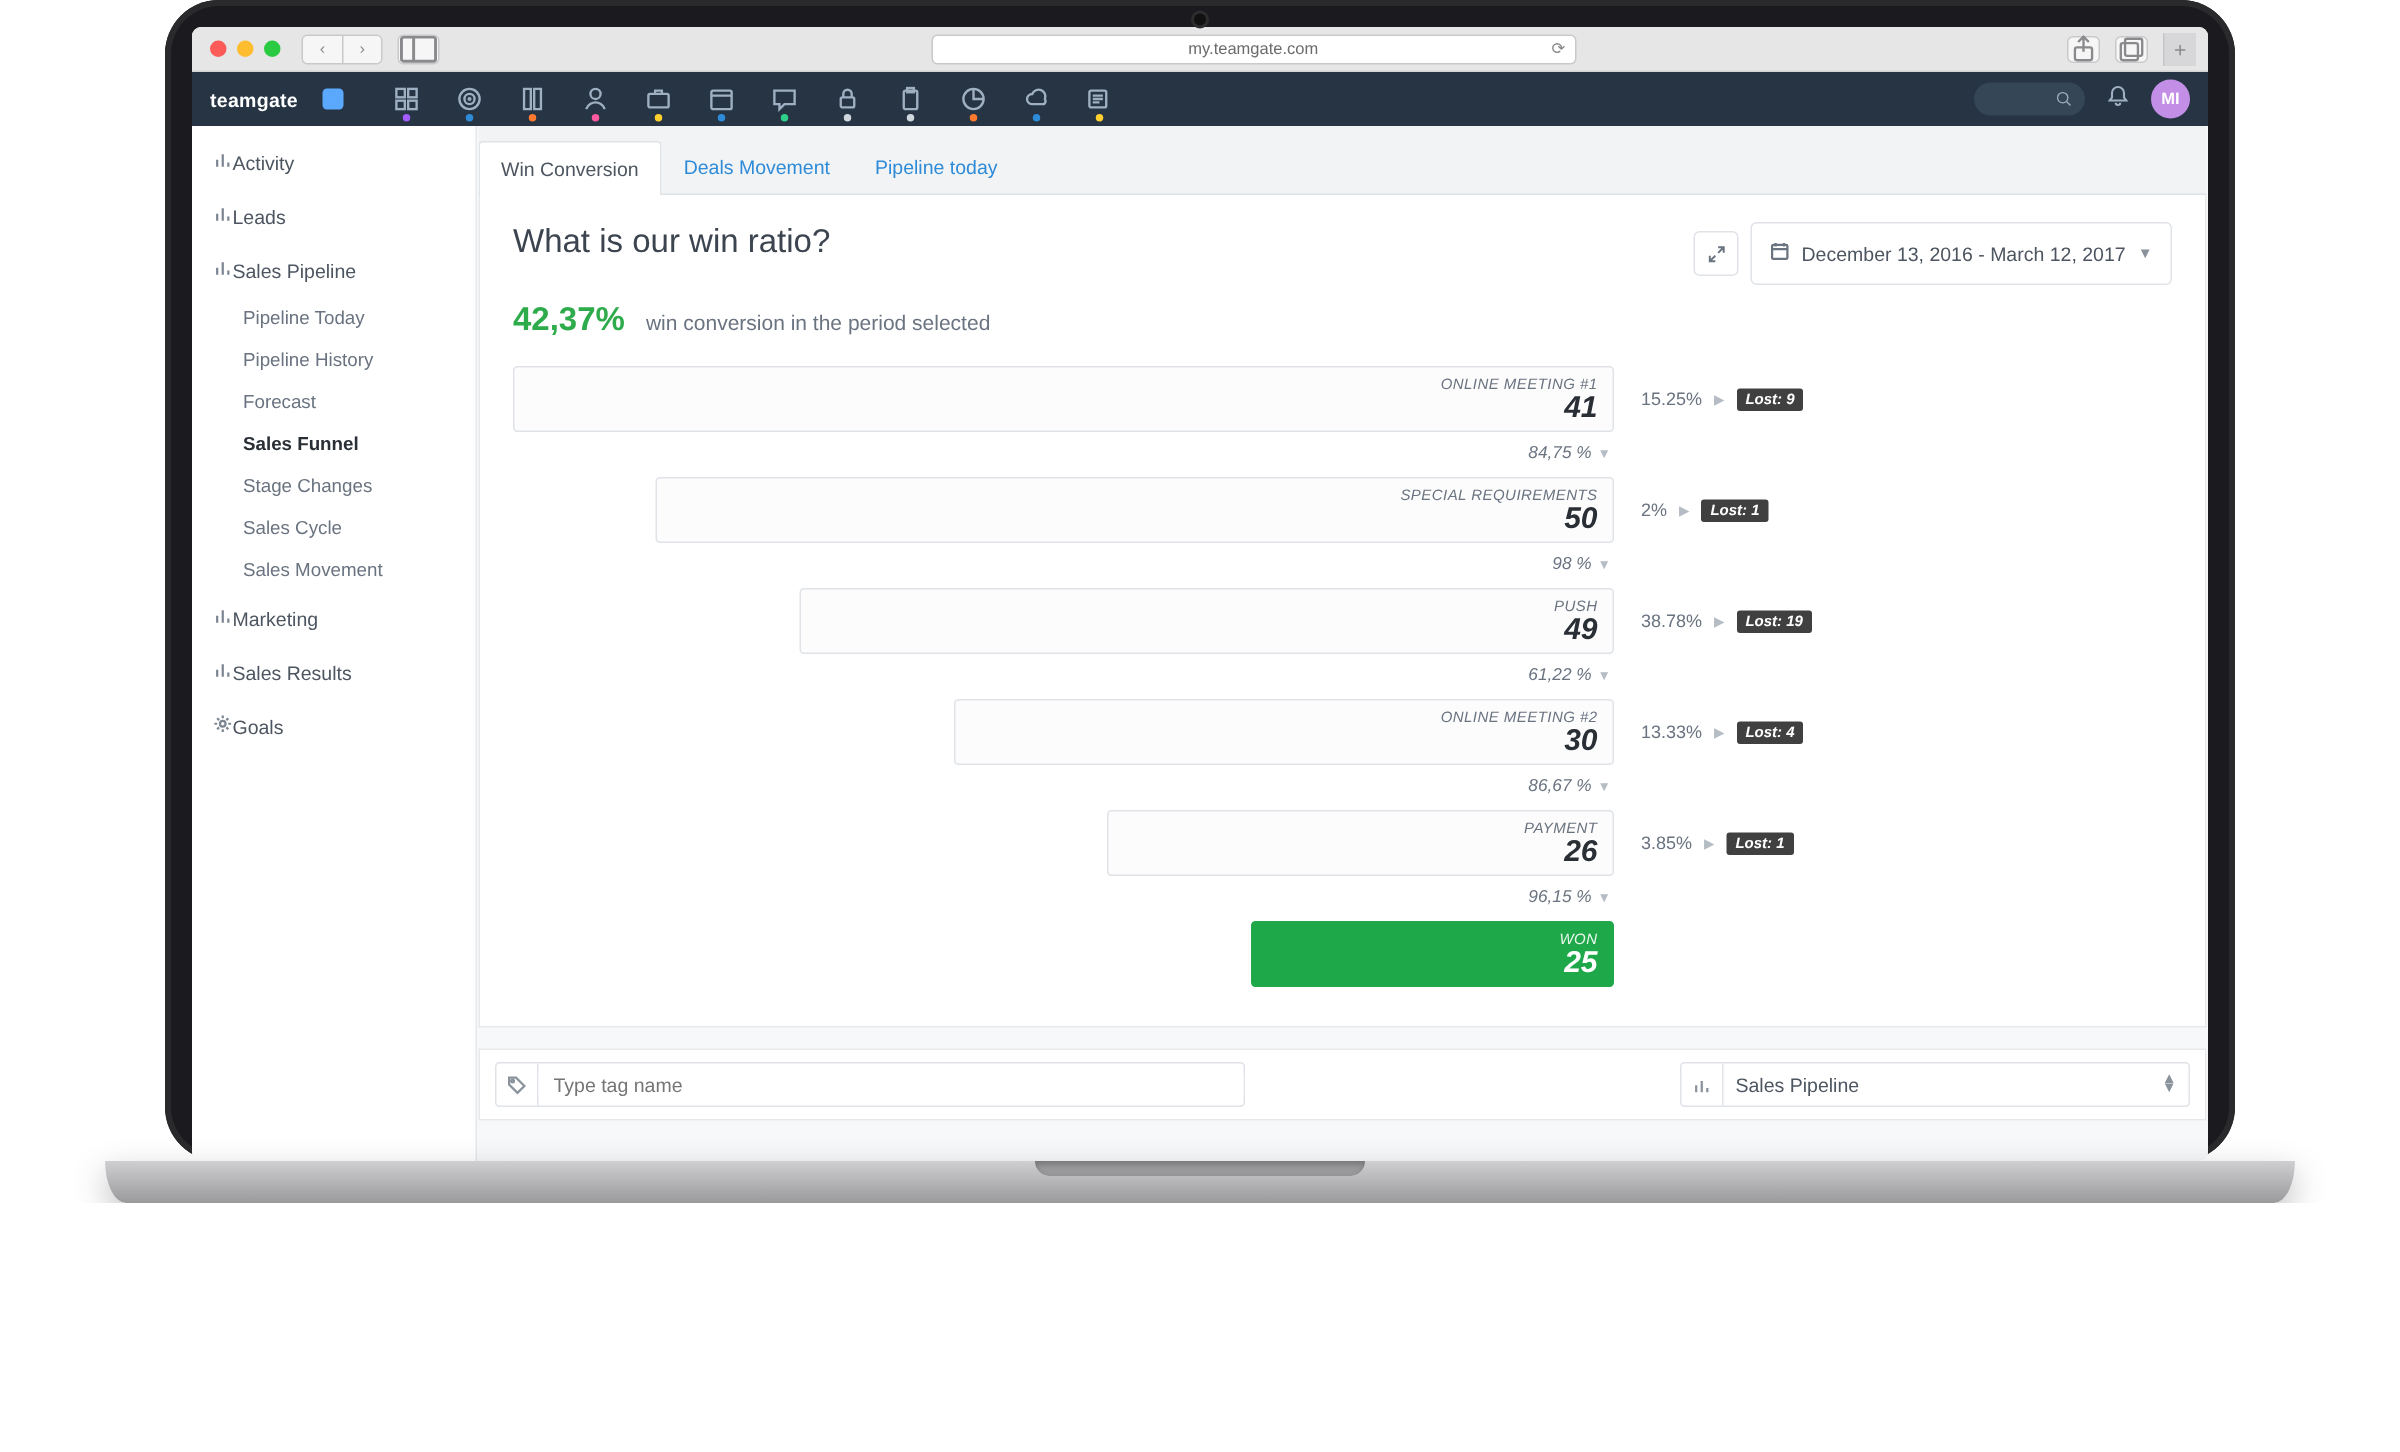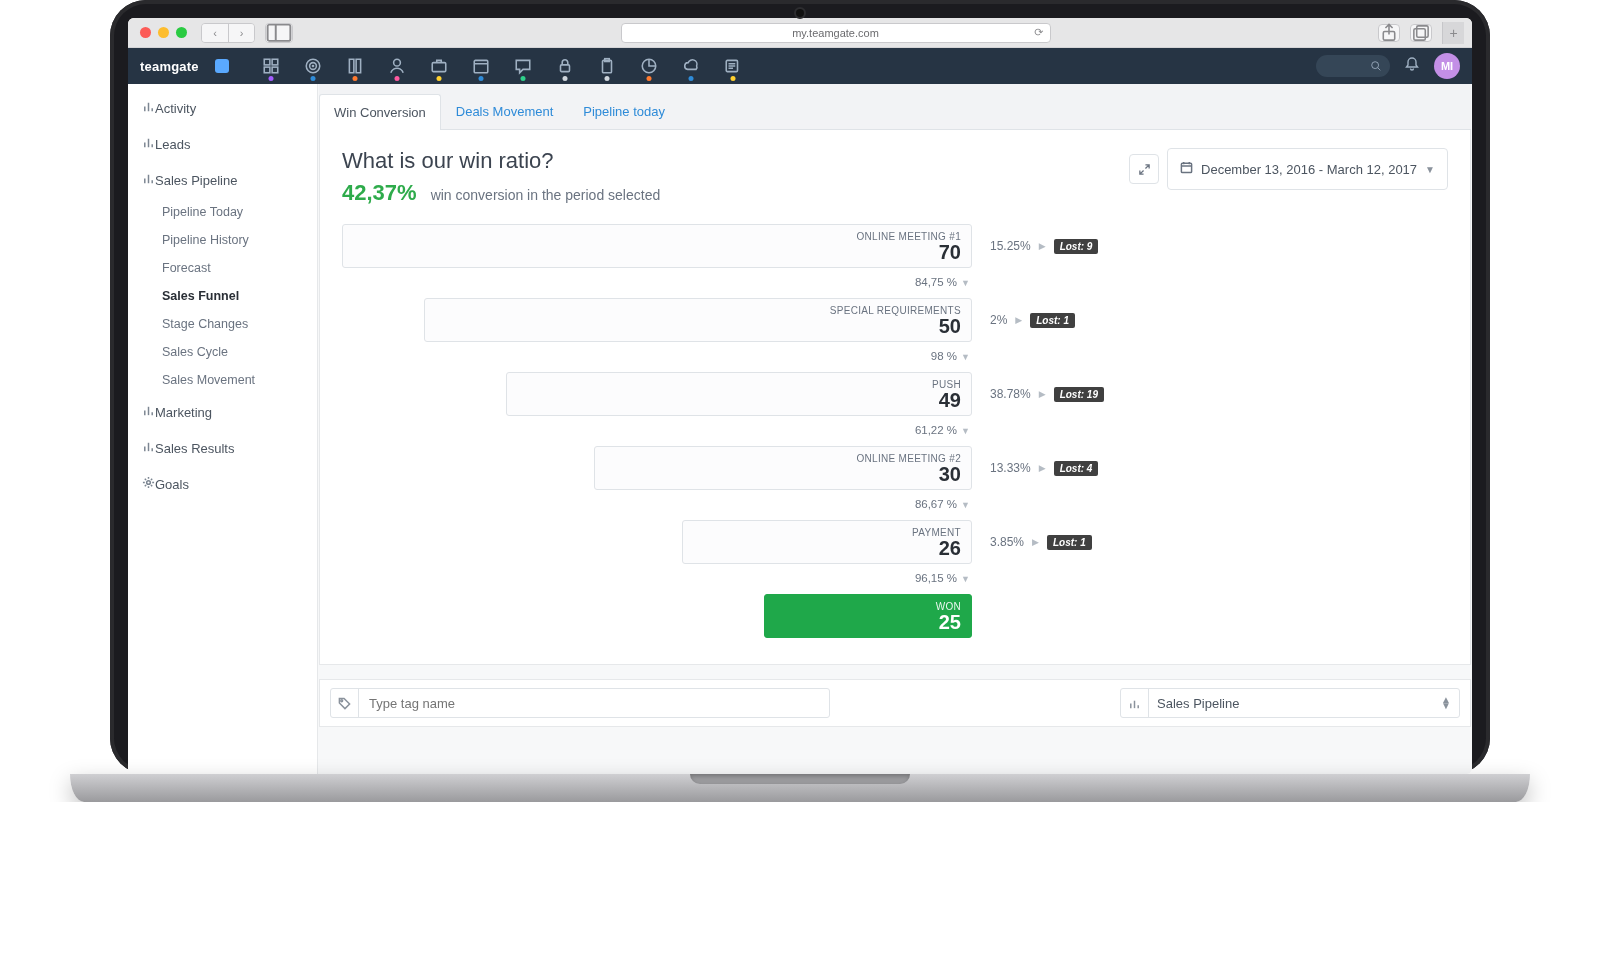--- a/index.html
+++ b/index.html
@@ -62,32 +62,32 @@
   
   .main{ flex:1; background:#f7f8f9; padding:0 1px;}
   .tabs-row{ background:#f2f3f5; border-bottom:1px solid #dfe3e7; display:flex; align-items:flex-end; height:46px; padding-left:0;}
   .tab{ padding:10px 14px; font-size:13px; color:#2e8bd8; cursor:pointer; border:1px solid transparent; border-bottom:none;}
   .tab.active{ background:#fff; color:#4c5560; border-color:#dfe3e7; border-radius:3px 3px 0 0; position:relative; top:1px;}
   .panel{ background:#fff; border:1px solid #e6e8ea; border-top:none; padding:18px 22px 22px; }
 
   .panel-head{ display:flex; align-items:flex-start; gap:12px;}
   .panel-title{ font-size:22px; color:#3c4450; font-weight:500;}
   .panel-sub{ display:flex; align-items:baseline; gap:14px; margin-top:6px;}
-  .ratio{ color:#2eab4b; font-size:22px; font-weight:600;}
+  .ratio{ color:#2eab4b; font-size:22px; font-weight:600;margin-top:20px;}
   .ratio-label{ color:#6a7380; font-size:14px;}
   .head-right{ margin-left:auto; display:flex; gap:8px; align-items:center;}
   .icon-btn{ width:30px; height:30px; border:1px solid #dfe3e7; border-radius:4px; display:flex; align-items:center; justify-content:center; color:#6a7380; font-size:13px;}
   .date-btn{ height:42px; padding:0 12px; border:1px solid #dfe3e7; border-radius:4px; display:flex; align-items:center; gap:8px; color:#4c5560; font-size:13px;}
   .date-btn .cal svg{width:13px;height:13px;stroke:#6a7380;fill:none;stroke-width:1.6;}
   .date-btn .caret{ color:#8a929c; font-size:10px;}
 
   
   .funnel-wrap{ margin-top:18px; }
   .stage-row{ display:flex; align-items:flex-start; margin-bottom:4px;}
-  .bars-col{ width:630px; position:relative; }
+  .bars-col{ width:734px; position:relative;font-style:italic; }
   .bar{ height:44px; border:1px solid #dfe3e7; border-radius:3px; background:#fcfcfd; display:flex; flex-direction:column; align-items:flex-end; justify-content:center; padding:4px 10px; margin-left:auto;}
   .bar.won{ background:#1fa84a; border-color:#1fa84a; color:#fff;}
   .bar .stage-name{ font-size:10px; color:#6a7380; letter-spacing:.3px;}
   .bar.won .stage-name{ color:#eaf7ee;}
   .bar .stage-val{ font-size:20px; font-weight:700; color:#2a2f36; line-height:1;}
   .bar.won .stage-val{ color:#fff;}
   .conv-line{ text-align:right; font-size:11.5px; color:#6a7380; padding:4px 2px 10px 0;}
   .conv-line .tri{ color:#b5bcc4; font-size:9px; margin-left:4px;}
   .side-col{ width:170px; padding-left:18px; display:flex; align-items:center; gap:8px; height:44px;}
   .loss-pct{ font-size:12px; color:#6a7380;}
@@ -367,21 +367,21 @@
                 <span class="caret">▼</span>
               </div>
             </div>
           </div>
 
           <div class="funnel-wrap" id="funnel">
               <div class="stage-row">
                 <div class="bars-col">
                   <div class="bar" style="width: 100%;">
                     <span class="stage-name">ONLINE MEETING #1</span>
-                    <span class="stage-val">70</span>
+                    <span class="stage-val">41</span>
                   </div>
                 </div>
                 <div class="side-col">
                   <span class="loss-pct">15.25%</span>
                   <span class="loss-tri">▶</span>
                   <span class="lost-badge">Lost: 9</span>
                 </div>
               </div>
               <div class="stage-row" style="margin-bottom: 0px;">
                 <div class="bars-col">

